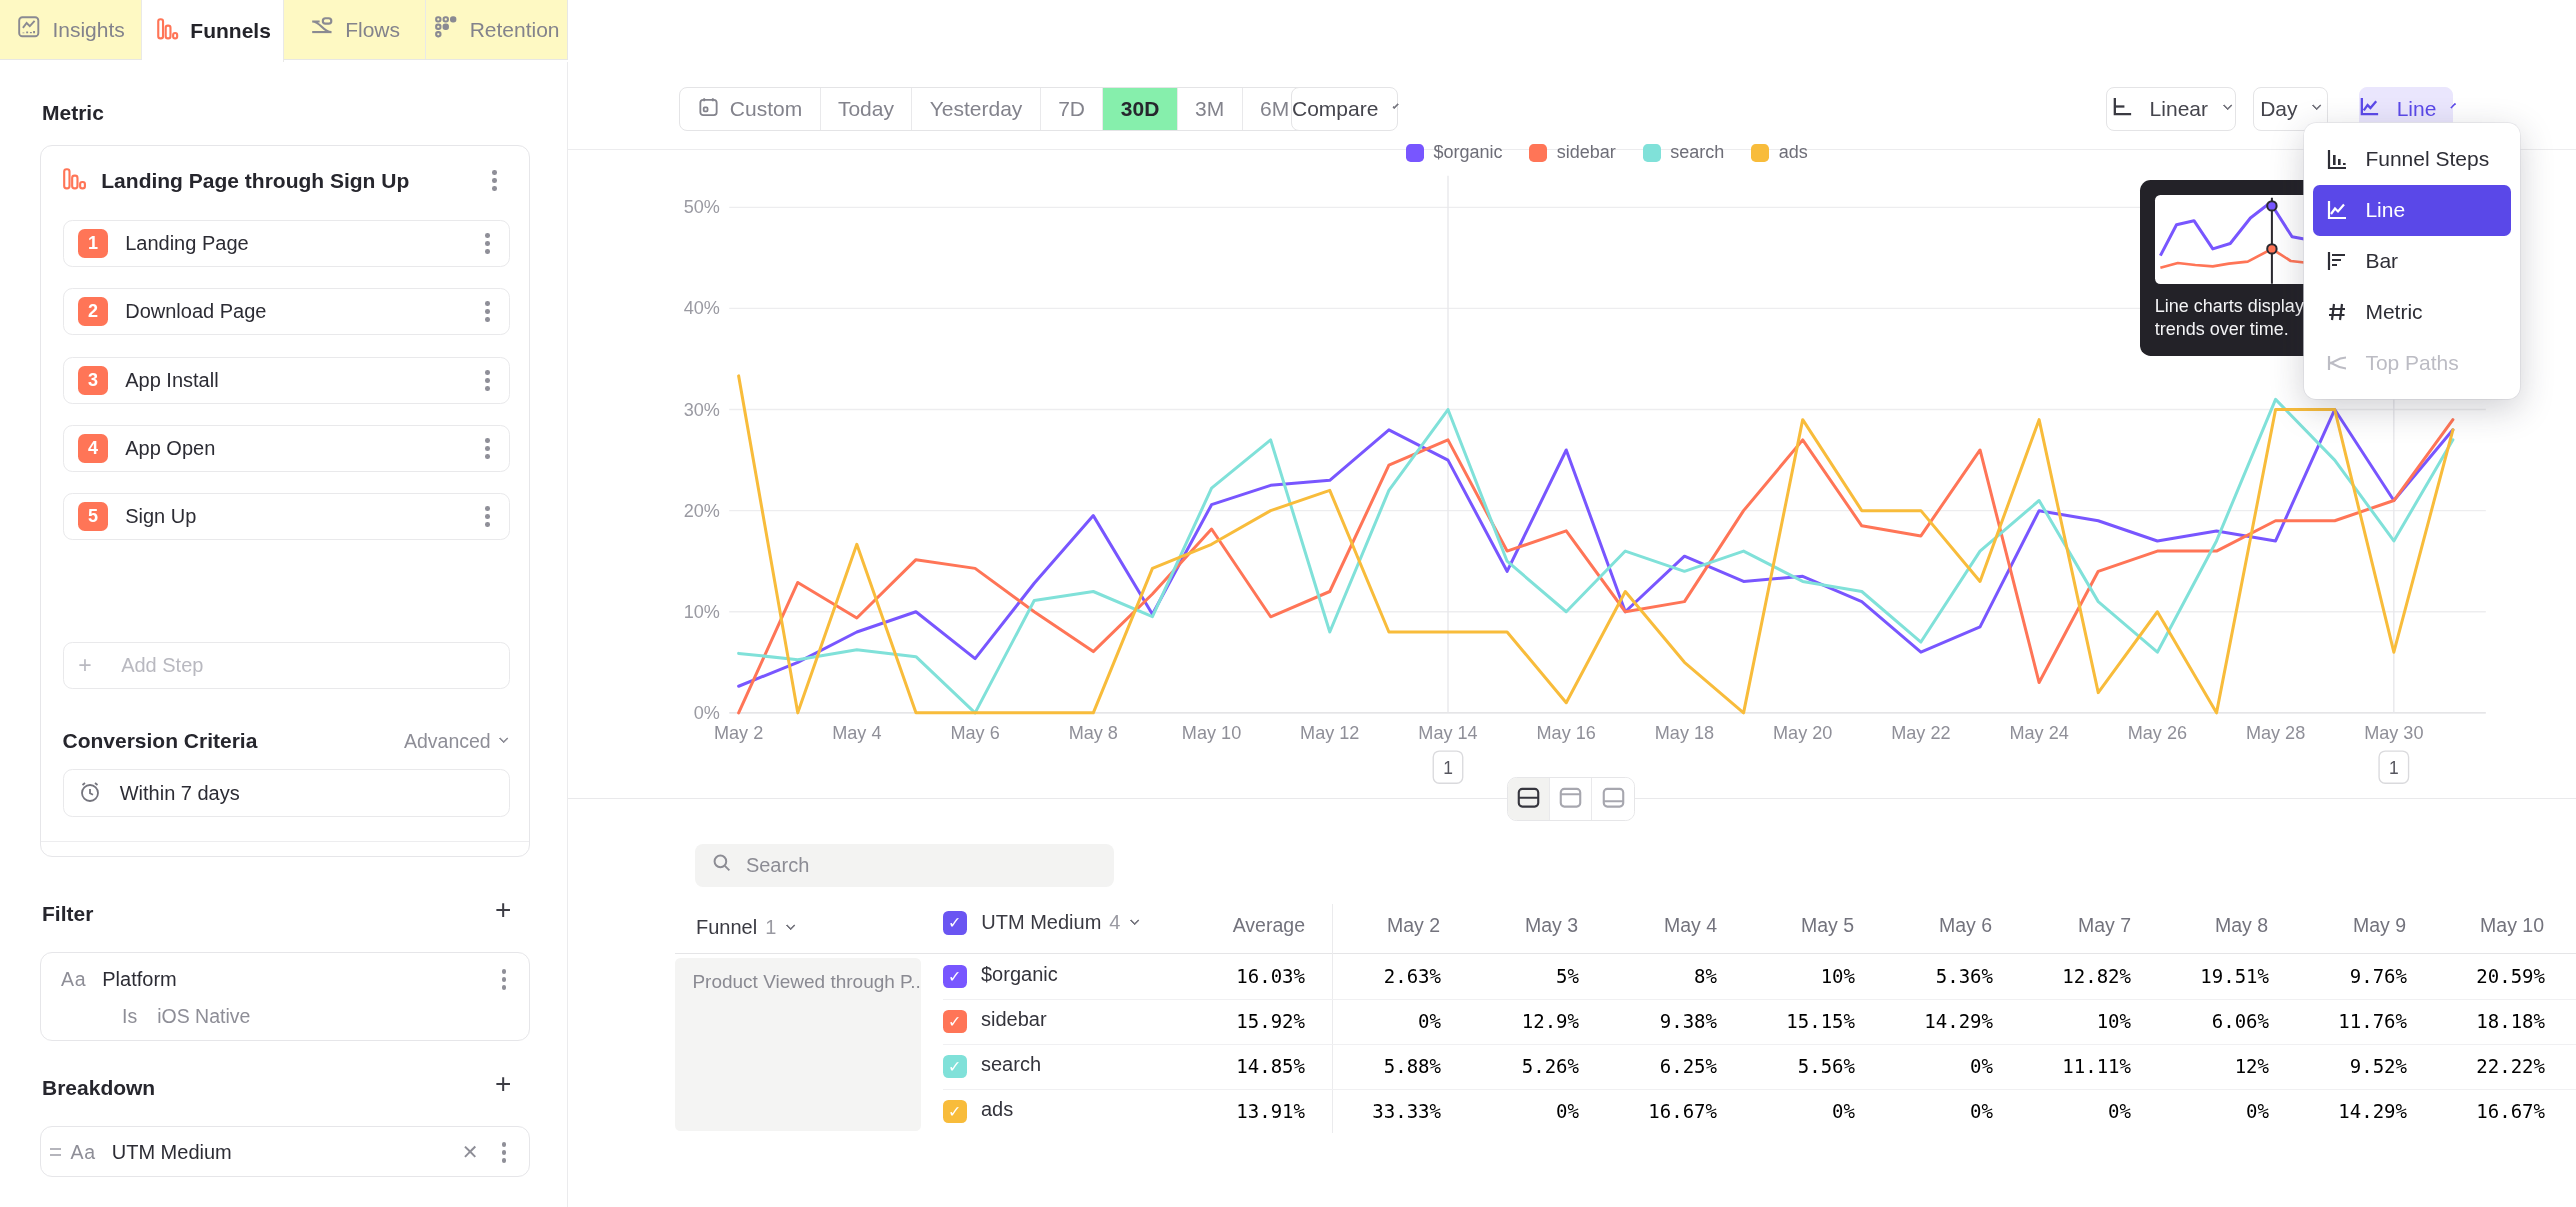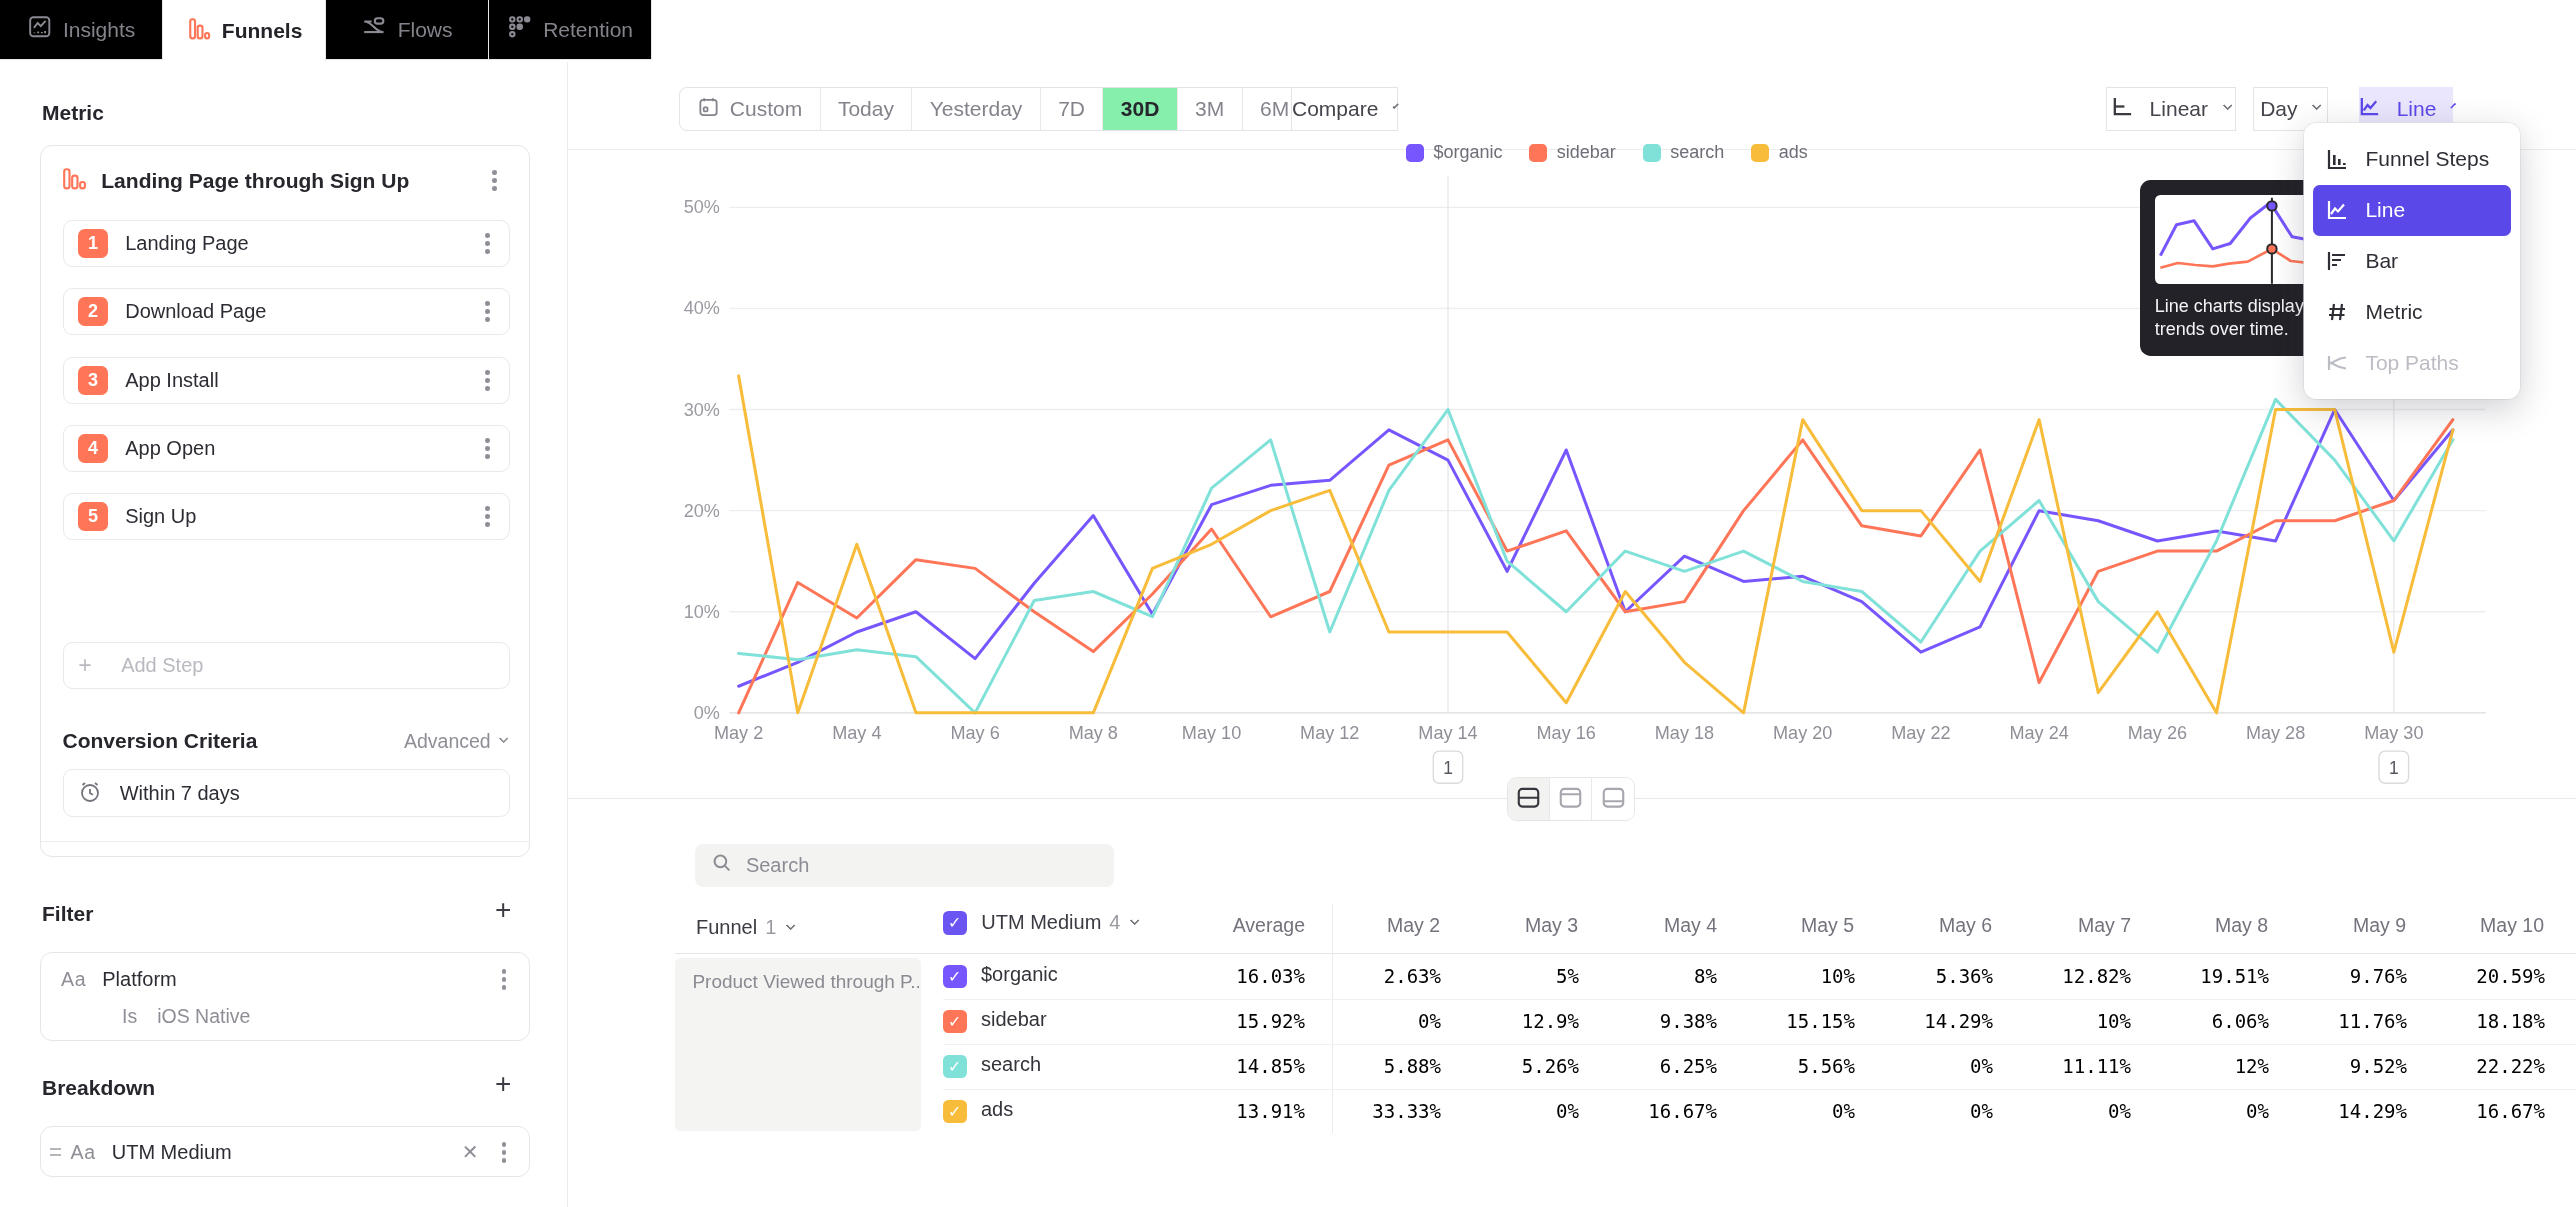--- a/index.html
+++ b/index.html
@@ -1,21 +1,21 @@
 <!DOCTYPE html>
 <html style="font-size:10.7px"><head>
 <meta charset="utf-8">
 <style>
   * { margin:0; padding:0; box-sizing:border-box; }
   html,body { width:2576px; height:1208px; overflow:hidden; background:#fff;
     font-family:"Liberation Sans", sans-serif; color:#2c2c34; }
   .abs { position:absolute; }
 
   
-  #tabbar { position:absolute; left:0; top:0; width:652px; height:60px; background:#000000;
+  #tabbar { position:absolute; left:0; top:0; width:568px; height:60px; background:#fef9c3;
     border-bottom:1.3px solid #e7e7e5; border-right:1.3px solid #e7e7e5; display:flex; z-index:5; }
   .tab { flex:1; display:flex; align-items:center; justify-content:center; gap:10.7px;
     font-size:21px; color:#83838c; border-right:1.3px solid #e9e9e7; cursor:pointer; }
   .tab:last-child { border-right:none; }
   .tab.active { background:#fff; color:#232329; height:62px; font-weight:bold; }
   .tab svg { flex:none; }
 
   
   #sidebar { position:absolute; left:0; top:62px; width:568px; height:1146px; background:#fff;
     border-right:1.3px solid #ebebed; }
@@ -37,21 +37,21 @@
     border-bottom:2px solid currentColor; transform:rotate(45deg) translate(-1.3px,-1.3px); border-radius:0.7px; }
   .graylab { color:#8e8e97; font-size:19.5px; display:flex; align-items:center; gap:9.4px; }
   .row-flex { position:absolute; display:flex; align-items:center; }
   .divider-h { position:absolute; height:1.3px; background:#ededef; }
   .aa { font-size:19.5px; color:#8e8e97; letter-spacing:0.7px; }
   .xclose { font-size:20px; color:#8e8e97; cursor:pointer; }
   .draghandle { width:10.7px; display:flex; flex-direction:column; gap:4px; }
   .draghandle i { height:2px; background:#b5b5bc; display:block; }
 
   
-  .btn { position:absolute; top:87px; height:44px; border:1.3px solid #e4e4e6; border-radius:0;
+  .btn { position:absolute; top:87px; height:44px; border:1.3px solid #e4e4e6; border-radius:8px;
     background:#fff; display:flex; align-items:center; justify-content:center; gap:16px;
     font-size:21px; color:#45454d; cursor:pointer; }
   #seg-dates { position:absolute; left:679px; top:87px; height:44px; border:1.3px solid #e4e4e6;
     border-radius:8px; display:flex; overflow:hidden; background:#fff; }
   .seg-item { display:flex; align-items:center; gap:9.4px; padding:0 17.4px; font-size:21px;
     color:#83838c; border-right:1.3px solid #e9e9eb; cursor:pointer; white-space:nowrap; }
   .seg-item:last-child { border-right:none; }
   .seg-item.selected { background:#86efac; color:#26262d; font-weight:bold; }
   #btn-line { background:#eae6fd; border-color:#eae6fd; color:#5b49e9; }
   #btn-line .chev { color:#5b49e9; }

